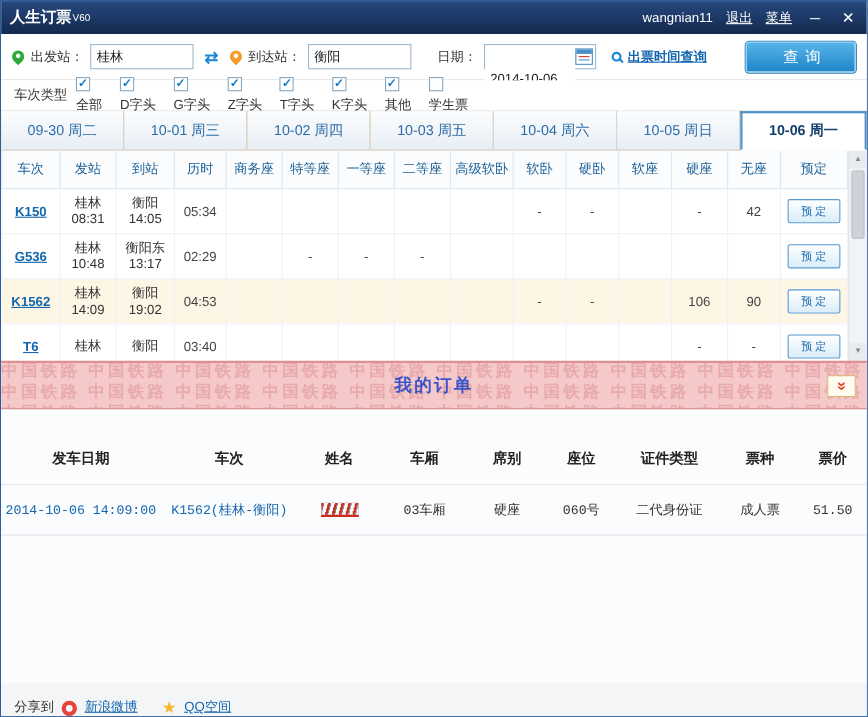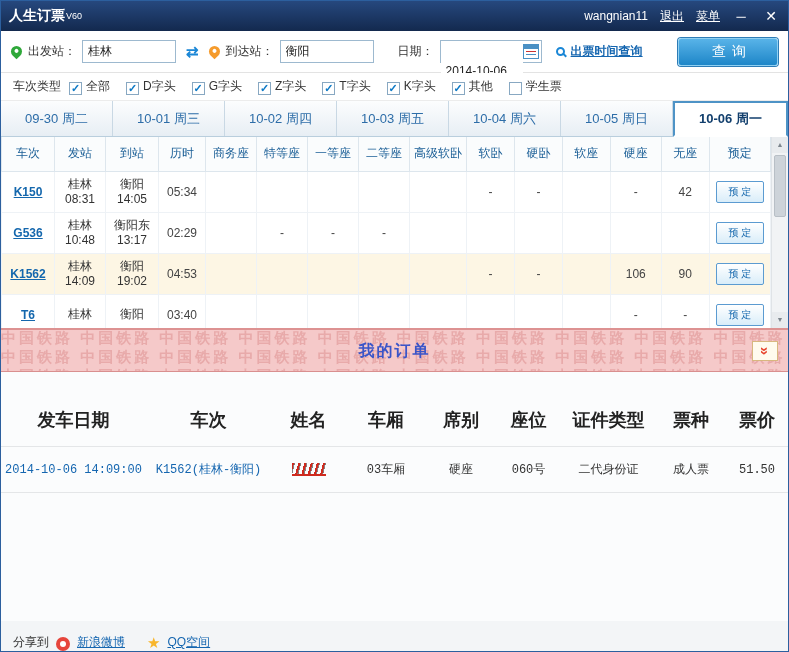--- a/index.html
+++ b/index.html
@@ -43,21 +43,21 @@
     transform:rotate(45deg); right:-4px; bottom:-2px; }
   .time-link{ color:#1566b0; font-weight:bold; text-decoration:underline; cursor:pointer; }
   .query-btn{ margin-left:auto; width:100px; height:28px; border:1px solid #8fd0f2; border-radius:3px;
     background:linear-gradient(#58b3e8,#1e86c8); color:#fff; font-size:14px; letter-spacing:6px;
     padding-left:8px; cursor:pointer; font-family:"Liberation Sans",sans-serif;
     box-shadow:0 0 0 1px #2d7cb6; }
 
   
   .filterbar{ height:28px; flex:0 0 28px; display:flex; align-items:center; gap:8px;
     padding:0 12px; font-size:12px; color:#333; border-bottom:1px solid #ececec; background:#fff; }
-  .opt{ display:flex; align-items:flex-end; gap:4px; cursor:pointer; }
+  .opt{ display:flex; align-items:flex-start; gap:4px; cursor:pointer;flex-direction:column; }
   .cb{ width:13px; height:13px; border:1px solid #88a8c2; background:#fff; font-size:11px;
     line-height:11px; text-align:center; color:#0f7ac6; font-weight:bold; }
   .cb.on::before{ content:'✓'; }
 
   
   .tabs{ height:36px; flex:0 0 36px; display:flex; background:#fdba74; border-bottom:1px solid #b9cedd; }
   .tab{ flex:1; display:flex; align-items:center; justify-content:center; font-size:13px;
     color:#2d6da8; background:linear-gradient(#fcfdfe,#e7eef4); border-right:1px solid #c9d8e4;
     cursor:pointer; white-space:pre; }
   .tab.active{ background:#fff; border:2px solid #4e93c6; border-bottom:2px solid #fff;
@@ -97,21 +97,21 @@
   .banner-title{ position:relative; text-align:center; line-height:42px; color:#3a55c8;
     font-weight:bold; font-size:16px; letter-spacing:2px; }
   .collapse-box{ position:absolute; right:10px; top:11px; width:26px; height:20px; background:#fffbee;
     border:1px solid #d8b77f; display:flex; align-items:center; justify-content:center; cursor:pointer; }
   .chev::before{ content:'»'; display:inline-block; transform:rotate(90deg); color:#e8442e;
     font-weight:bold; font-size:15px; line-height:10px; }
 
   
   .orders-section{ flex:1; background:#fbfcfd; padding-top:30px; }
   table.orders{ border-collapse:collapse; table-layout:fixed; width:100%; }
-  table.orders th{ font-size:18px; color:#222; font-weight:bold; padding:6px 0 14px; text-align:center;margin-top:36px; }
+  table.orders th{ font-size:13px; color:#222; font-weight:bold; padding:6px 0 14px; text-align:center;margin-top:36px; }
   table.orders td{ font-size:12px; color:#333; text-align:center; padding:14px 0;
     border-top:1px solid #e4e6e8; border-bottom:1px solid #e4e6e8;font-family:Liberation Mono, monospace; }
   table.orders td.blue{ color:#1566b0; }
   .redacted{ display:inline-block; width:34px; height:13px; vertical-align:middle;
     background:repeating-linear-gradient(105deg,#cf2a1e 0 2px,rgba(40,20,20,0.55) 2px 3px,transparent 3px 6px);
     border-bottom:2px solid #cf2a1e; }
 
   
   .footer{ height:30px; flex:0 0 30px; display:flex; align-items:flex-end; gap:7px; padding:0 12px;
     background:#f3f5f7; font-size:12px; color:#333; }

